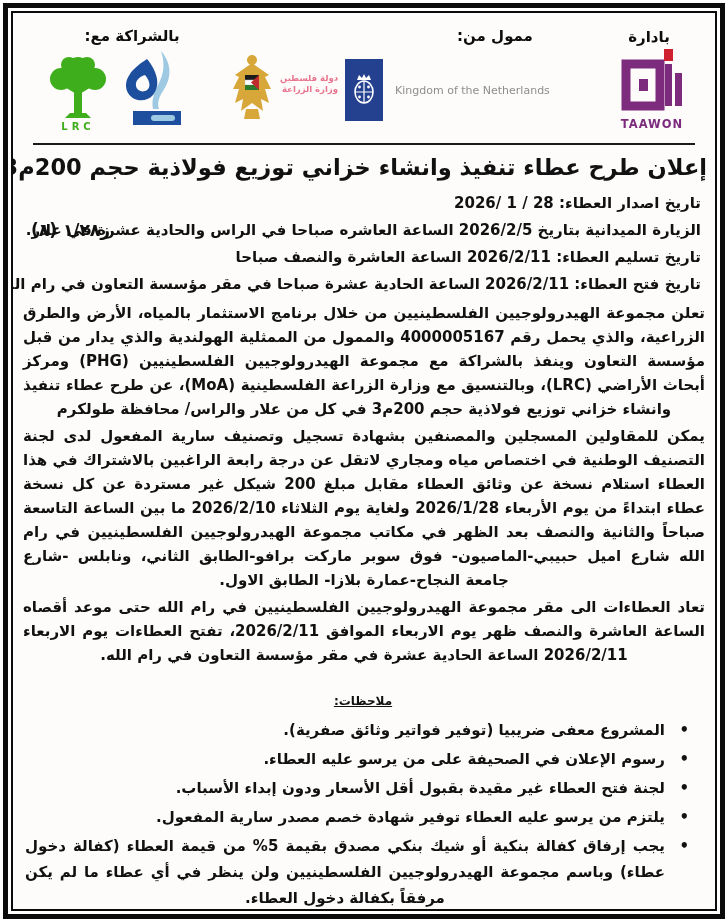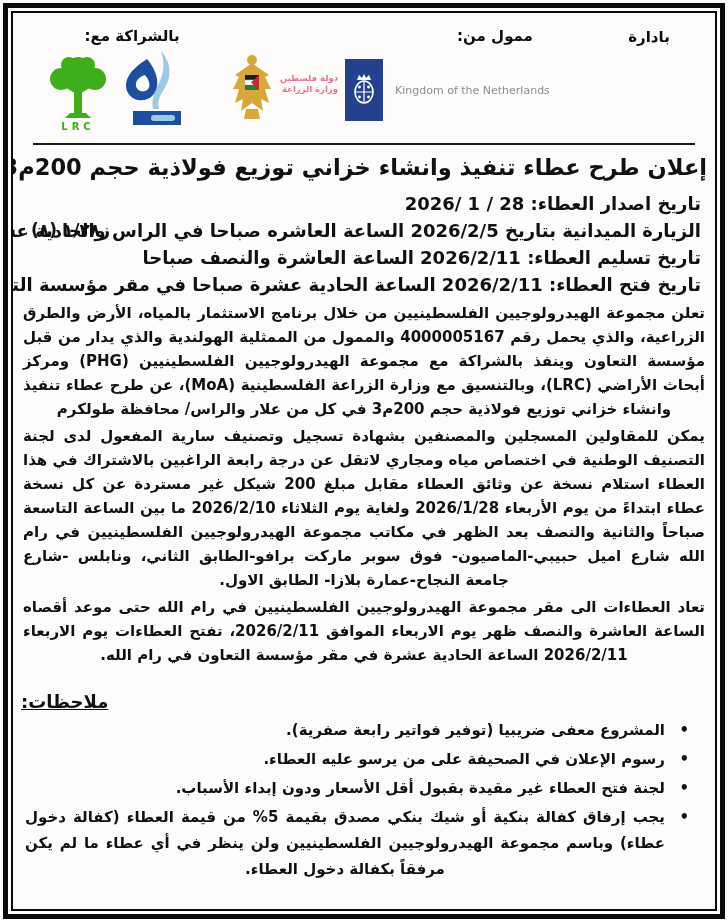--- a/index.html
+++ b/index.html
@@ -32,32 +32,32 @@
 
   
   .rule { border-top: 2px solid #1a1a1a; margin: 2px 12px 0 12px; }
 
   
   .title { text-align: center; font-weight: bold; margin-top: 4px; }
   .title .t-line { font-size: 22.5px; line-height: 37px; white-space: nowrap; }
 
   
   .dates { position: relative; padding: 4px 6px 0 96px; }
-  .date-line { font-weight: bold; font-size: 18px; line-height: 27px; text-align: right; white-space: nowrap; }
+  .date-line { font-weight: bold; font-size: 15px; line-height: 27px; text-align: right; white-space: nowrap; }
   .ref-note {
     position: absolute; left: 10px; top: 34px; font-weight: bold; font-size: 17px; direction: rtl; white-space: nowrap;
   }
 
   
   .para {
     font-weight: bold; font-size: 15px; line-height: 24px; margin: 3px 0 2px 0;
     text-align: justify; text-align-last: center; padding: 0 2px;
   }
   .notes-heading {
-    font-weight: bold; font-size: 18px; line-height: 29px; text-decoration: underline; text-align: left; padding-right: 2px; margin-top: 20px;
+    font-weight: bold; font-size: 12px; line-height: 29px; text-decoration: underline; text-align: center; padding-right: 2px; margin-top: 20px;
   }
   ul.notes { list-style: none; margin: 1px 0 0 0; padding: 0 42px 0 4px; }
   ul.notes li {
     position: relative; font-weight: bold; font-size: 15px; line-height: 26px;
     margin-bottom: 3px; text-align: right;
   }
   ul.notes li::before { content: "•"; position: absolute; right: -24px; top: 0; font-size: 15px; }
   ul.notes li.wrap-center { text-align: justify; text-align-last: center; }
 </style>
 </head>
@@ -135,20 +135,32 @@
               <path d="M4 20 H22 M13 9 V31" stroke="#ffffff" stroke-width="1.2"></path>
               <circle cx="8.5" cy="15" r="1.4" fill="#fff"></circle>
               <circle cx="17.5" cy="15" r="1.4" fill="#fff"></circle>
               <circle cx="8.5" cy="25" r="1.4" fill="#fff"></circle>
               <circle cx="17.5" cy="25" r="1.4" fill="#fff"></circle>
             </svg>
           </div>
           <div class="nl-text">Kingdom of the Netherlands</div>
         </div>
 
+        <div class="logo" style="left:594px; top:33px; width:74px; text-align:center">
+          <span>
+            <svg width="64" height="64" viewBox="0 0 64 64">
+              <rect x="6" y="16" width="34" height="42" fill="none" stroke="#7c2b7d" stroke-width="9"></rect>
+              <rect x="19" y="31" width="9" height="12" fill="#7c2b7d"></rect>
+              <rect x="45" y="16" width="7" height="42" fill="#7c2b7d"></rect>
+              <rect x="55" y="25" width="7" height="33" fill="#7c2b7d"></rect>
+              <rect x="44" y="1" width="9" height="12" fill="#cf2030"></rect>
+            </svg>
+          </span>
+          <div class="taawon-text">TAAWON</div>
+        </div>
       </div>
 
       <div class="rule"></div>
 
       <div class="title">
         <div class="t-line">إعلان طرح عطاء تنفيذ وانشاء خزاني توزيع فولاذية حجم 200م3</div>
       </div>
 
       <div class="dates">
         <div class="date-line">تاريخ اصدار العطاء: 28 / 1 /2026</div>
@@ -157,21 +169,22 @@
         <div class="date-line">تاريخ فتح العطاء: 2026/2/11 الساعة الحادية عشرة صباحا في مقر مؤسسة التعاون في رام الله.</div>
         <div class="ref-note">ز١/٢٨ (٨)</div>
       </div>
 
       <p class="para">تعلن مجموعة الهيدرولوجيين الفلسطينيين من خلال برنامج الاستثمار بالمياه، الأرض والطرق الزراعية، والذي يحمل رقم 4000005167 والممول من الممثلية الهولندية والذي يدار من قبل مؤسسة التعاون وينفذ بالشراكة مع مجموعة الهيدرولوجيين الفلسطينيين (PHG) ومركز أبحاث الأراضي (LRC)، وبالتنسيق مع وزارة الزراعة الفلسطينية (MoA)، عن طرح عطاء تنفيذ وانشاء خزاني توزيع فولاذية حجم 200م3 في كل من علار والراس/ محافظة طولكرم</p>
       <p class="para">يمكن للمقاولين المسجلين والمصنفين بشهادة تسجيل وتصنيف سارية المفعول لدى لجنة التصنيف الوطنية في اختصاص مياه ومجاري لاتقل عن درجة رابعة الراغبين بالاشتراك في هذا العطاء استلام نسخة عن وثائق العطاء مقابل مبلغ 200 شيكل غير مستردة عن كل نسخة عطاء ابتداءً من يوم الأربعاء 2026/1/28 ولغاية يوم الثلاثاء 2026/2/10 ما بين الساعة التاسعة صباحاً والثانية والنصف بعد الظهر في مكاتب مجموعة الهيدرولوجيين الفلسطينيين في رام الله شارع اميل حبيبي-الماصيون- فوق سوبر ماركت برافو-الطابق الثاني، ونابلس -شارع جامعة النجاح-عمارة بلازا- الطابق الاول.</p>
       <p class="para">تعاد العطاءات الى مقر مجموعة الهيدرولوجيين الفلسطينيين في رام الله حتى موعد أقصاه الساعة العاشرة والنصف ظهر يوم الاربعاء الموافق 2026/2/11، تفتح العطاءات يوم الاربعاء 2026/2/11 الساعة الحادية عشرة في مقر مؤسسة التعاون في رام الله.</p>
 
       <div class="notes-heading">ملاحظات:</div>
       <ul class="notes">
-        <li>المشروع معفى ضريبيا (توفير فواتير رابعة صفرية).</li>
+        <li>المشروع معفى ضريبيا (توفير فواتير وثائق صفرية).</li>
         <li>رسوم الإعلان في الصحيفة على من يرسو عليه العطاء.</li>
         <li>لجنة فتح العطاء غير مقيدة بقبول أقل الأسعار ودون إبداء الأسباب.</li>
+        <li>يلتزم من يرسو عليه العطاء توفير شهادة خصم مصدر سارية المفعول.</li>
         <li class="wrap-center">يجب إرفاق كفالة بنكية أو شيك بنكي مصدق بقيمة 5% من قيمة العطاء (كفالة دخول عطاء) وباسم مجموعة الهيدرولوجيين الفلسطينيين ولن ينظر في أي عطاء ما لم يكن مرفقاً بكفالة دخول العطاء.</li>
       </ul>
 
     </div>
   </div>
 </div>
 
 </body></html>

